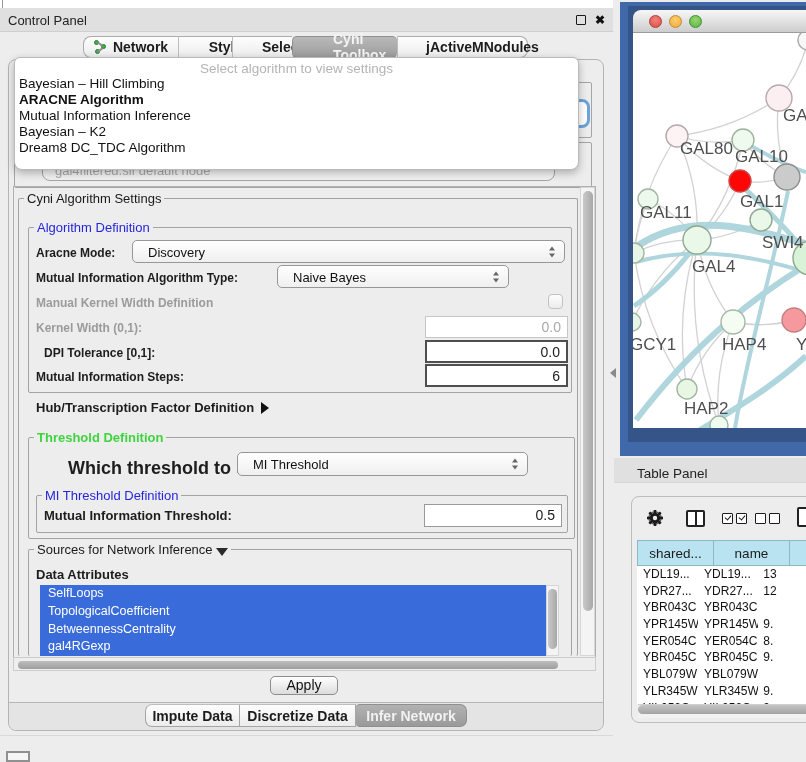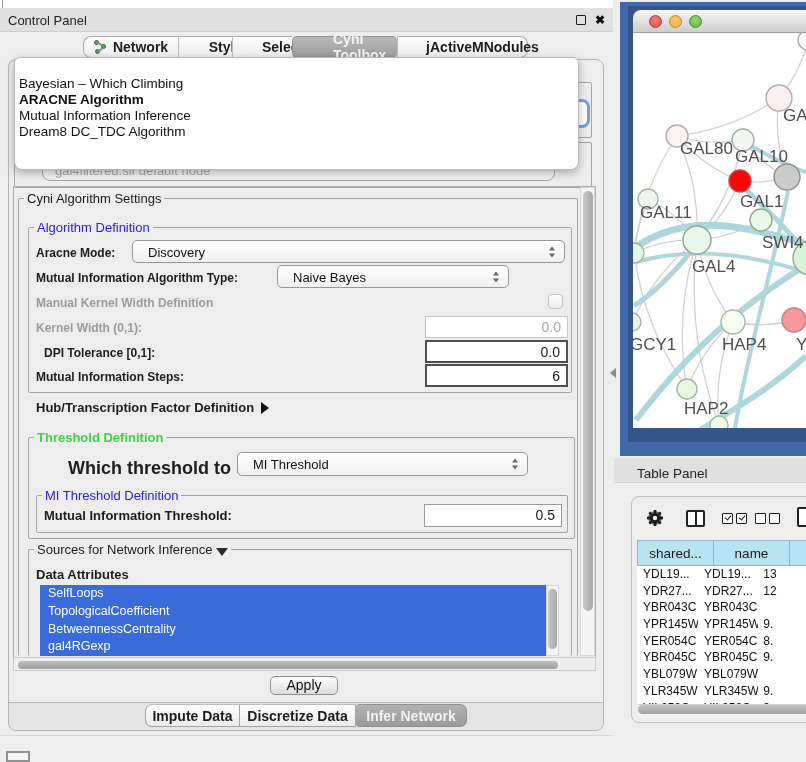--- a/index.html
+++ b/index.html
@@ -249,24 +249,26 @@
   <div class="abs tabs-bottom">
     <div class="btab first" style="width:95px">Impute Data</div>
     <div class="btab" style="width:116px">Discretize Data</div>
     <div class="btab selected" style="width:111px">Infer Network</div>
   </div>
   <div class="abs bottom-line2"></div>
   <div class="abs mini-icon"></div>
   <div class="abs split-arrow"></div>
 
   <div class="abs dropdown">
+    <div class="dd-head">Select algorithm to view settings</div>
     <div class="dd-items">
-        <div class="dd-item">Bayesian – Which Climbing</div>
+        <div class="dd-item">Bayesian – Hill Climbing</div>
         <div class="dd-item bold">ARACNE Algorithm</div>
         <div class="dd-item">Mutual Information Inference</div>
+        <div class="dd-item">Bayesian – K2</div>
         <div class="dd-item">Dream8 DC_TDC Algorithm</div>
       </div>
   </div>
 
   <div class="abs net-frame"></div>
   <div class="abs net-frame-inner"></div>
   <div class="abs net-titlebar">
     <span class="tl red"></span>
     <span class="tl yel"></span>
     <span class="tl grn"></span>

